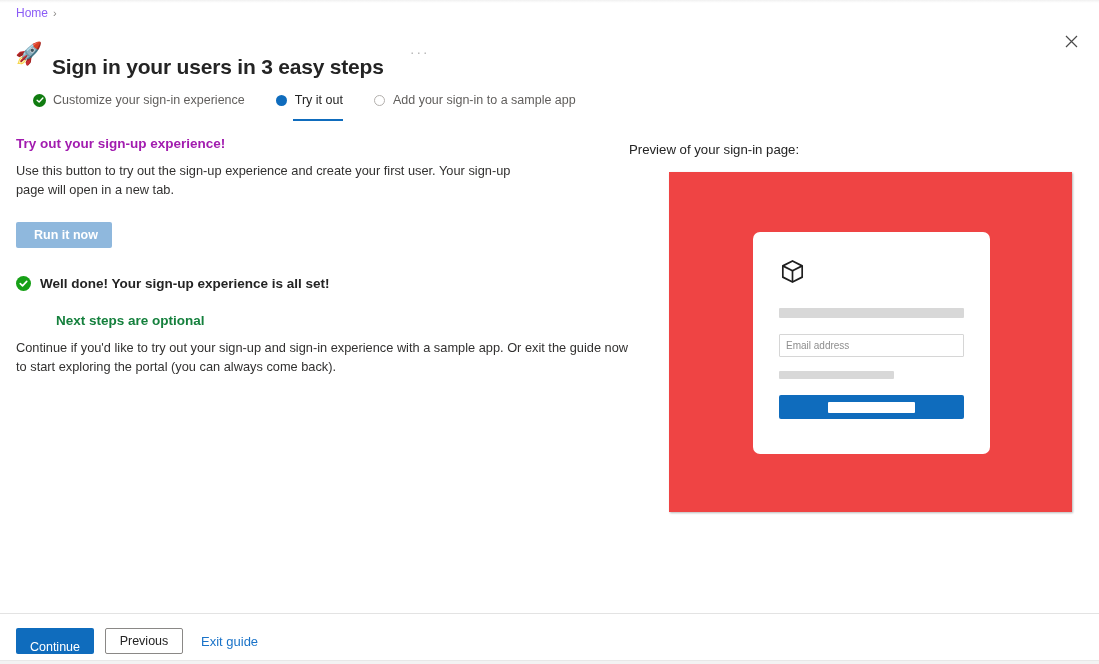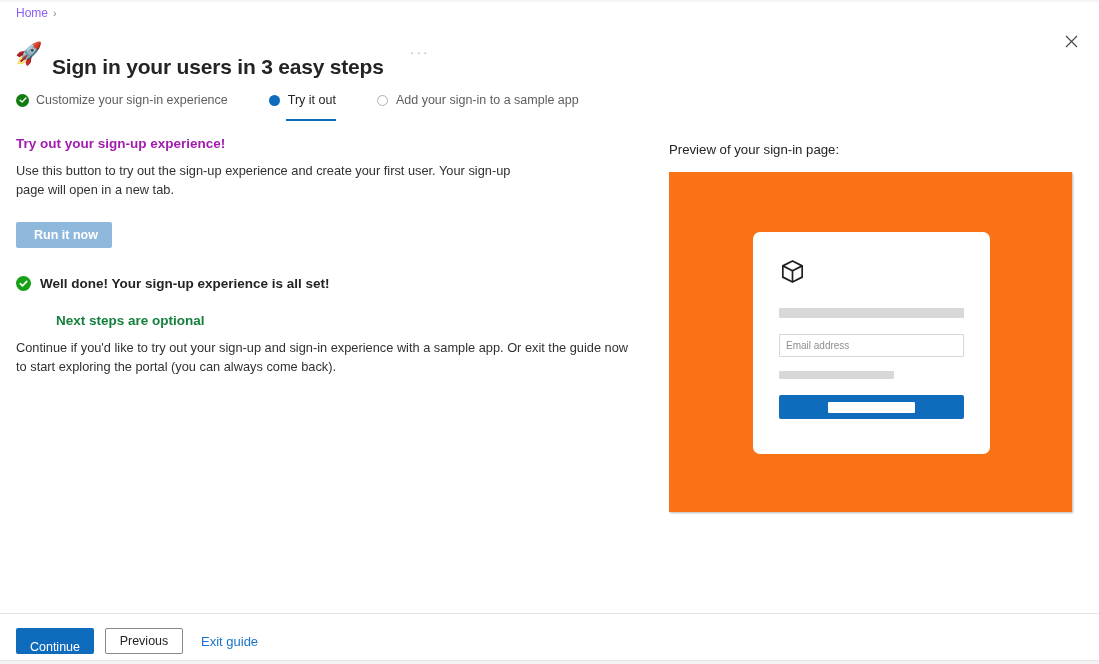--- a/index.html
+++ b/index.html
@@ -69,22 +69,22 @@
   .close-btn {
     position: absolute; top: 30px; right: 17px;
     width: 22px; height: 22px;
     display: flex; align-items: center; justify-content: center;
     cursor: pointer;
   }
   .close-btn svg { display: block; }
 
   
   .steps {
-    position: absolute; top: 88px; left: 16px;
-    display: flex; align-items: flex-start; gap: 12px;
+    position: absolute; top: 88px; left: 33px;
+    display: flex; align-items: flex-start; gap: 2px;
     height: 28px;
     text-align: center;
   }
   .step {
     display: flex; align-items: center; gap: 7px;
     height: 24px;
     font-size: 12.5px;
     color: #605e5c;
     cursor: pointer;
     position: relative;
@@ -176,28 +176,28 @@
     font-size: 13.5px; font-weight: bold; color: #15803d; margin-left: 40px;
   }
   .next-body {
     margin-top: 10px;
     font-size: 12.8px; line-height: 19px; color: #323130;
     max-width: 620px;
   }
 
   
   .preview-label {
-    position: absolute; top: 142px; left: 669px;
+    position: absolute; top: 142px; left: 629px;
     font-size: 13.2px;
     color: #242424;
   }
   .preview-stage {
     position: absolute; top: 172px; left: 669px;
     width: 403px; height: 340px;
-    background: #f97316;
+    background: #ef4444;
     box-shadow: 1px 1px 2px rgba(0,0,0,.28);
     overflow: hidden;
   }
   .signin-card {
     position: absolute;
     top: 60px; left: 84px;
     width: 237px; height: 222px;
     background: #ffffff;
     border-radius: 7px;
     padding: 26px 26px;

